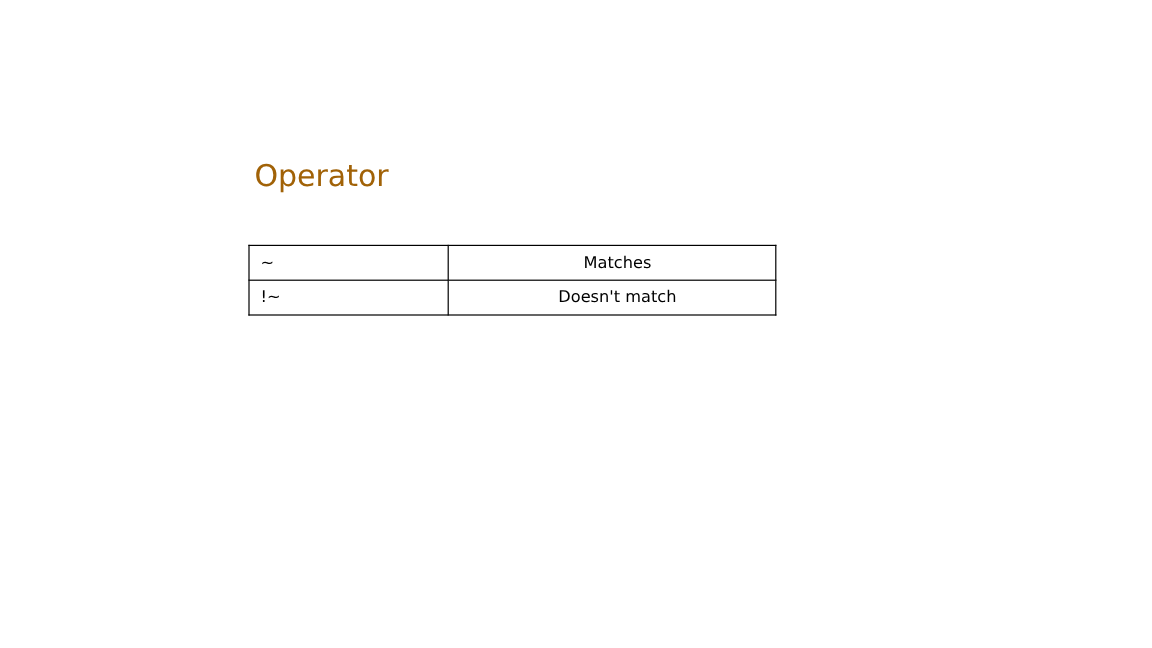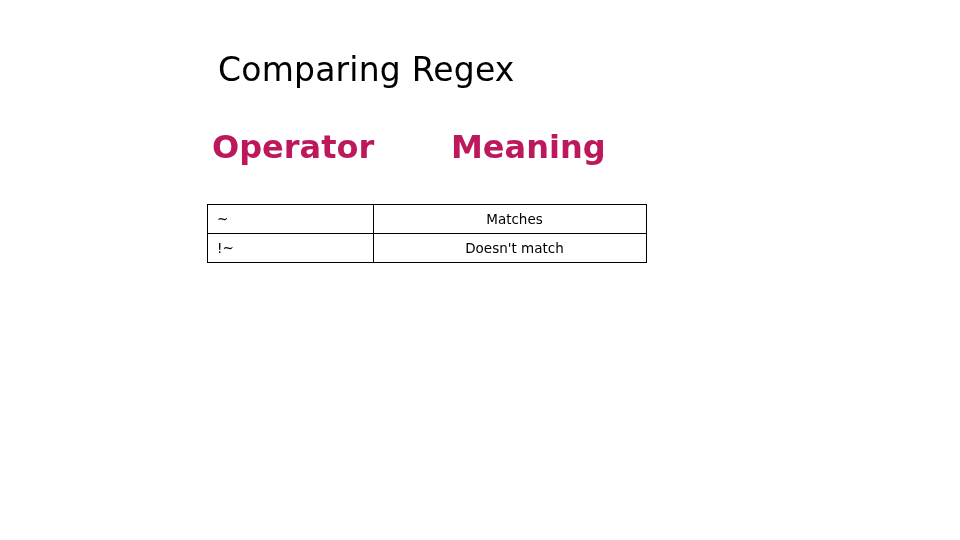--- a/index.html
+++ b/index.html
@@ -26,24 +26,24 @@
     font-size: 33px;
     line-height: 40px;
     font-weight: 400;
     color: #000000;
     letter-spacing: 0.2px;
     white-space: nowrap;
   }
   .col-heading {
     position: absolute;
     top: 131px;
-    font-size: 32px;
+    font-size: 25px;
     line-height: 32px;
-    font-weight: 700;
-    color: #be185d;
+    font-weight: 400;
+    color: #a16207;
     white-space: nowrap;
   }
   .col-heading.operator-heading {
     left: 212px;
   }
   .col-heading.meaning-heading {
     left: 451px;
   }
   .regex-table {
     position: absolute;
@@ -72,25 +72,23 @@
   .regex-table td.meaning-cell {
     width: 263px;
     text-align: center;
   }
 </style>
 </head>
 <body>
 
 <div class="slide">
 
-  <div class="slide-title">Comparing Regex</div>
 
   <div class="col-heading operator-heading">Operator</div>
 
-  <div class="col-heading meaning-heading">Meaning</div>
 
   <table class="regex-table">
     <tbody>
       <tr>
         <td class="op-cell">~</td>
         <td class="meaning-cell">Matches</td>
       </tr>
       <tr>
         <td class="op-cell">!~</td>
         <td class="meaning-cell">Doesn't match</td>

